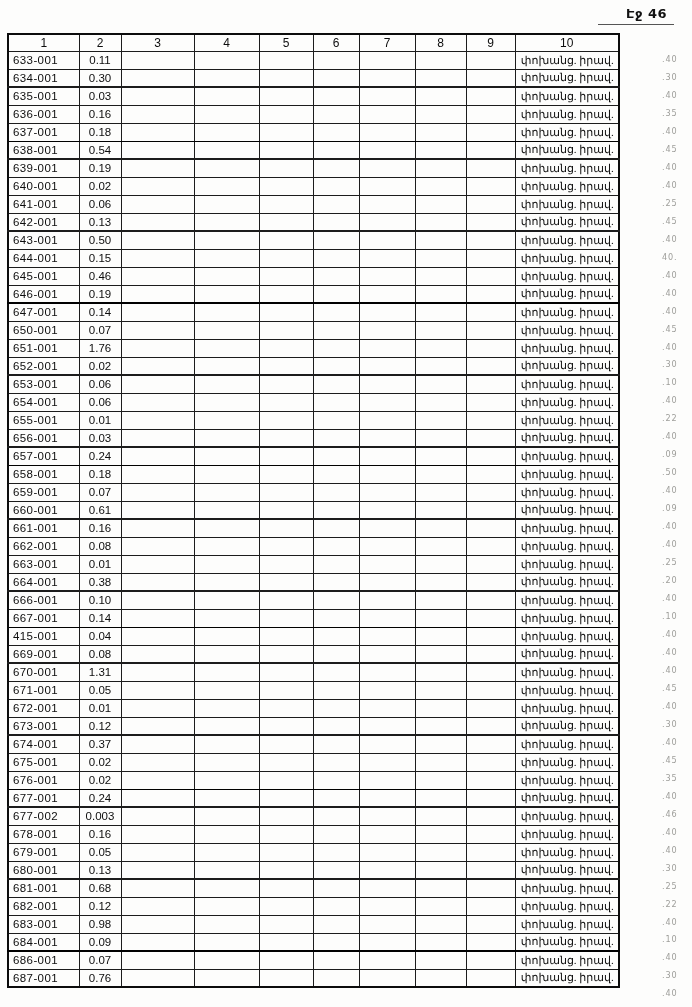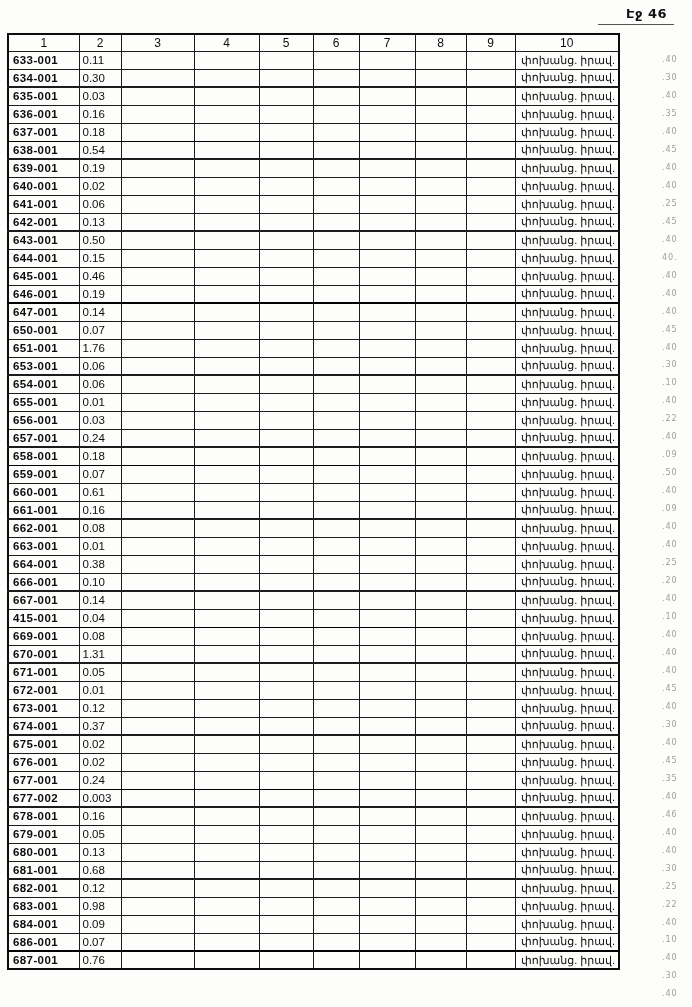--- a/index.html
+++ b/index.html
@@ -20,25 +20,25 @@
     border:2px solid #0c0c0c;
   }
   th,td {
     box-sizing:border-box; border:1px solid #1c1c1c;
     height:18px; padding:0 3px; overflow:hidden; white-space:nowrap;
     font-size:11.5px; color:#0d0d0d;
   }
   thead th { height:17px; text-align:center; font-weight:normal; font-size:12px; }
   .w1{width:71px}.w2{width:42px}.w3{width:73px}.w4{width:65px}.w5{width:54px}
   .w6{width:46px}.w7{width:56px}.w8{width:51px}.w9{width:49px}.w10{width:104px}
-  td.code { text-align:left; padding-left:4px; letter-spacing:0.4px;font-weight:bold; }
-  td.area { }
+  td.code { text-align:left; padding-left:4px; letter-spacing:0.4px; }
+  td.area { text-align:center; }
   td.note {
-    text-align:right; padding-left:4px; font-size:11px;
-    font-family:Liberation Sans, sans-serif;
+    text-align:center; padding-left:4px; font-size:11px;
+    font-family:Liberation Serif, serif;
   }
   
   tbody tr:nth-child(4n+2) td { border-bottom-width:2px; }
   tbody tr:nth-child(9n+5) td { border-bottom-color:#000; }
   .marks {
     position:absolute; left:662px; top:51px; width:40px;
     color:#8d8d89; font-size:9px; letter-spacing:1px;
     font-family:"DejaVu Sans","Liberation Sans",sans-serif;
   }
   .marks .mk { height:17.98px; line-height:17.98px; text-align:left;
@@ -265,20 +265,32 @@
           <td class="w3"></td>
           <td class="w4"></td>
           <td class="w5"></td>
           <td class="w6"></td>
           <td class="w7"></td>
           <td class="w8"></td>
           <td class="w9"></td>
           <td class="note w10">փոխանց. իրավ.</td>
         </tr>
         <tr>
+          <td class="code w1">652-001</td>
+          <td class="area w2">0.02</td>
+          <td class="w3"></td>
+          <td class="w4"></td>
+          <td class="w5"></td>
+          <td class="w6"></td>
+          <td class="w7"></td>
+          <td class="w8"></td>
+          <td class="w9"></td>
+          <td class="note w10">փոխանց. իրավ.</td>
+        </tr>
+        <tr>
           <td class="code w1">653-001</td>
           <td class="area w2">0.06</td>
           <td class="w3"></td>
           <td class="w4"></td>
           <td class="w5"></td>
           <td class="w6"></td>
           <td class="w7"></td>
           <td class="w8"></td>
           <td class="w9"></td>
           <td class="note w10">փոխանց. իրավ.</td>

